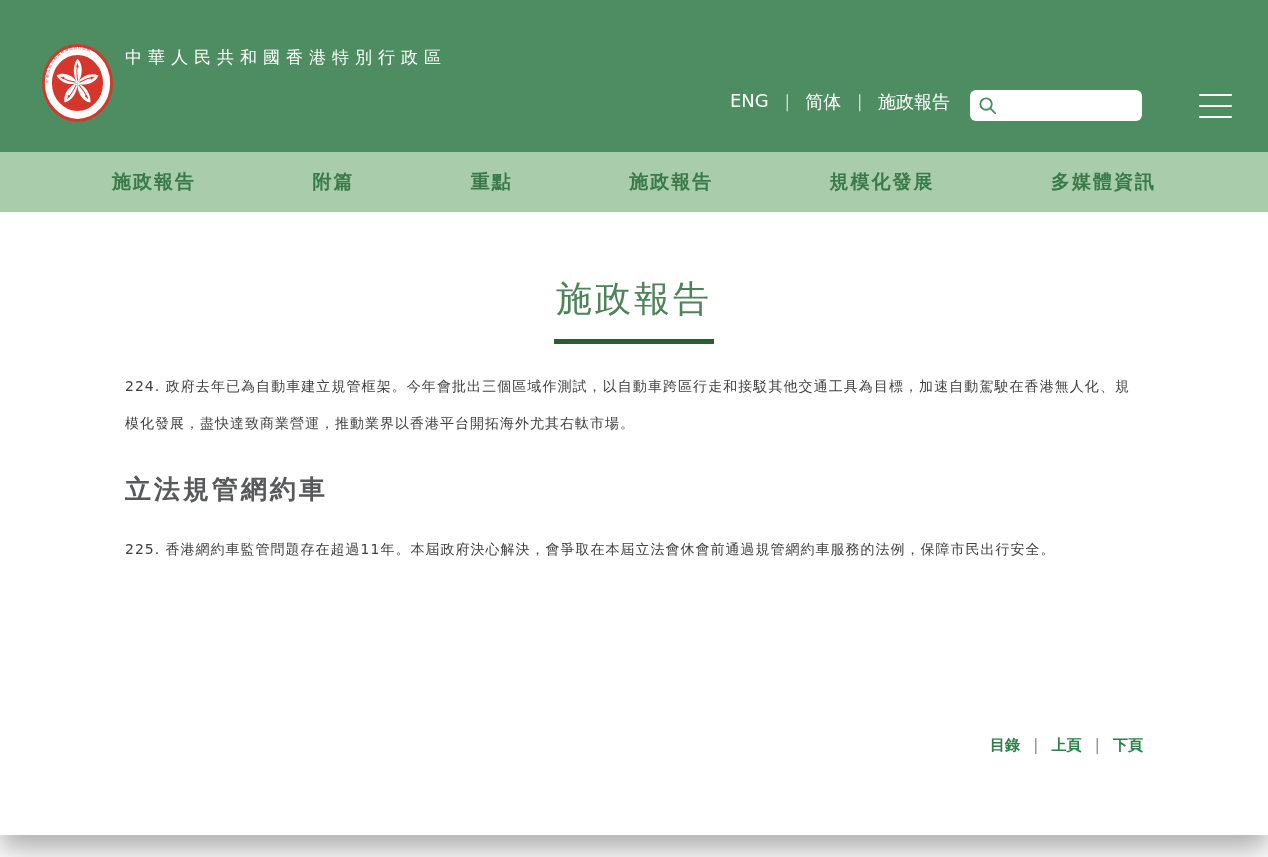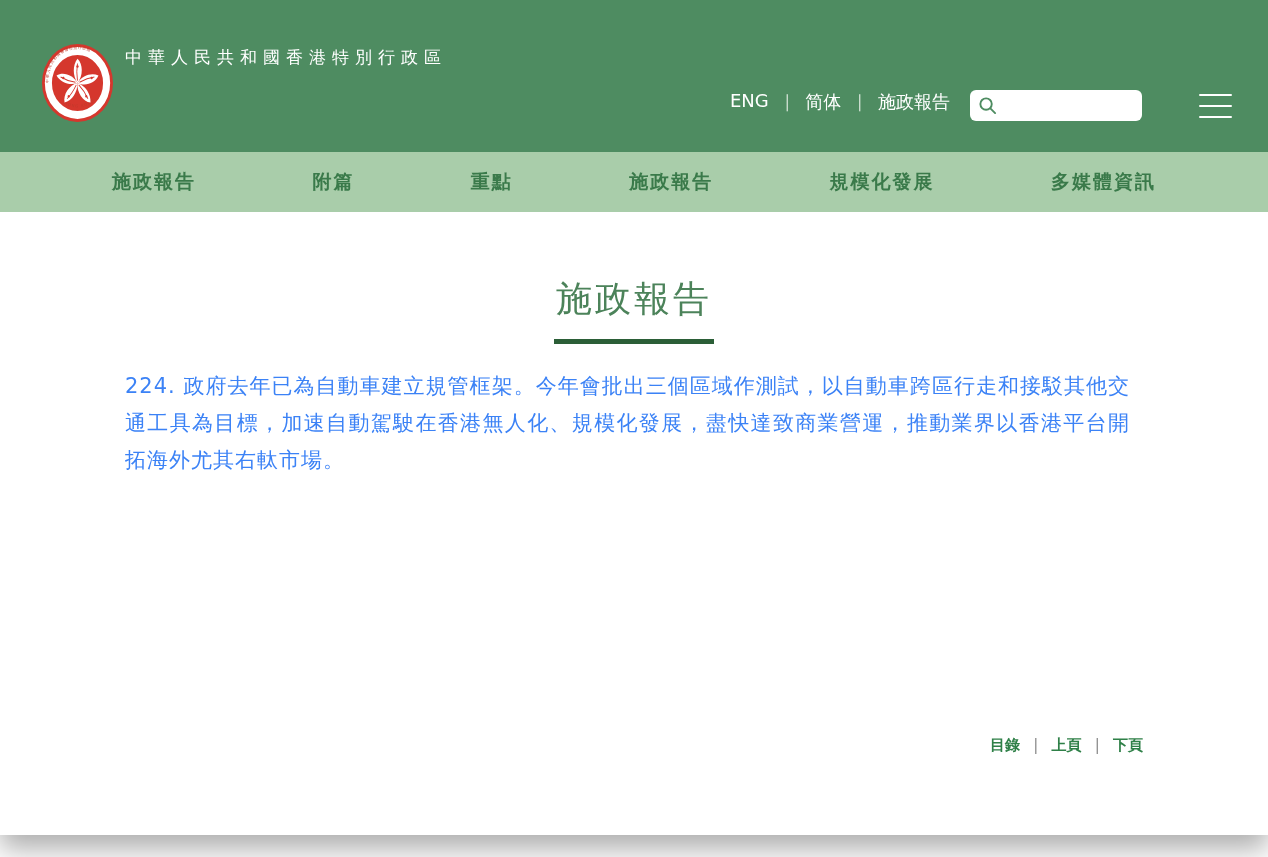--- a/index.html
+++ b/index.html
@@ -61,22 +61,22 @@
     margin: 0; font-size: 36px; font-weight: 300; letter-spacing: 3px; color: #4c835a;
   }
   .title-underline { width: 160px; height: 5px; background: #2b5e37; margin: 15px auto 0; }
   .content { margin: 0 125px; width: 1005px; }
   .section-heading {
     margin: 0; padding-top: 58px; font-size: 26px; font-weight: bold;
     letter-spacing: 3px; color: #58595b;
   }
   .section-heading.second { padding-top: 30px; }
   .body-para {
-    margin: 24px 0 0; font-size: 21px; line-height: 37px; letter-spacing: 1px;
-    color: #3b82f6; text-align: justify;
+    margin: 24px 0 0; font-size: 14px; line-height: 37px; letter-spacing: 1px;
+    color: #404040; text-align: justify;
   }
   .pager {
     position: absolute; right: 125px; bottom: 80px;
     font-size: 15px; font-weight: bold; white-space: nowrap;
   }
   .pager a { color: #2f8048; text-decoration: none; cursor: pointer; }
   .pager .pager-sep { color: #8a8a8a; font-weight: 400; padding: 0 8px; }
 </style>
 </head>
 <body>
@@ -153,20 +153,24 @@
 
     <div class="page-title-wrap">
       <h1 class="page-title">施政報告</h1>
       <div class="title-underline"></div>
     </div>
 
     <div class="content">
       <section>
         <p class="body-para">224. 政府去年已為自動車建立規管框架。今年會批出三個區域作測試，以自動車跨區行走和接駁其他交通工具為目標，加速自動駕駛在香港無人化、規模化發展，盡快達致商業營運，推動業界以香港平台開拓海外尤其右軚市場。</p>
       </section>
+      <section>
+        <h2 class="section-heading second">立法規管網約車</h2>
+        <p class="body-para">225. 香港網約車監管問題存在超過11年。本屆政府決心解決，會爭取在本屆立法會休會前通過規管網約車服務的法例，保障市民出行安全。</p>
+      </section>
     </div>
 
     <div class="pager">
       <a>目錄</a>
       <span class="pager-sep">|</span>
       <a>上頁</a>
       <span class="pager-sep">|</span>
       <a>下頁</a>
     </div>
 

